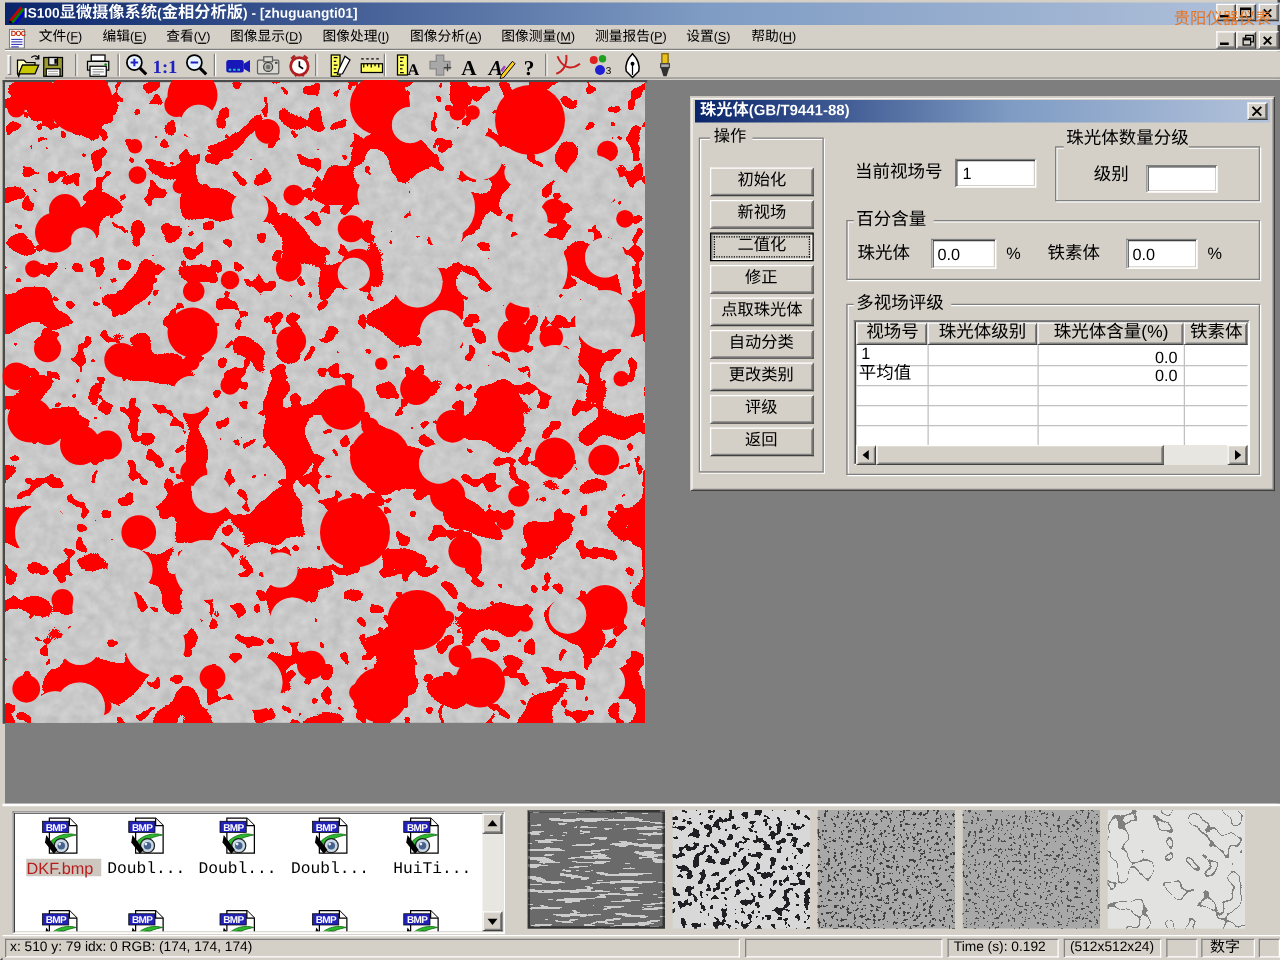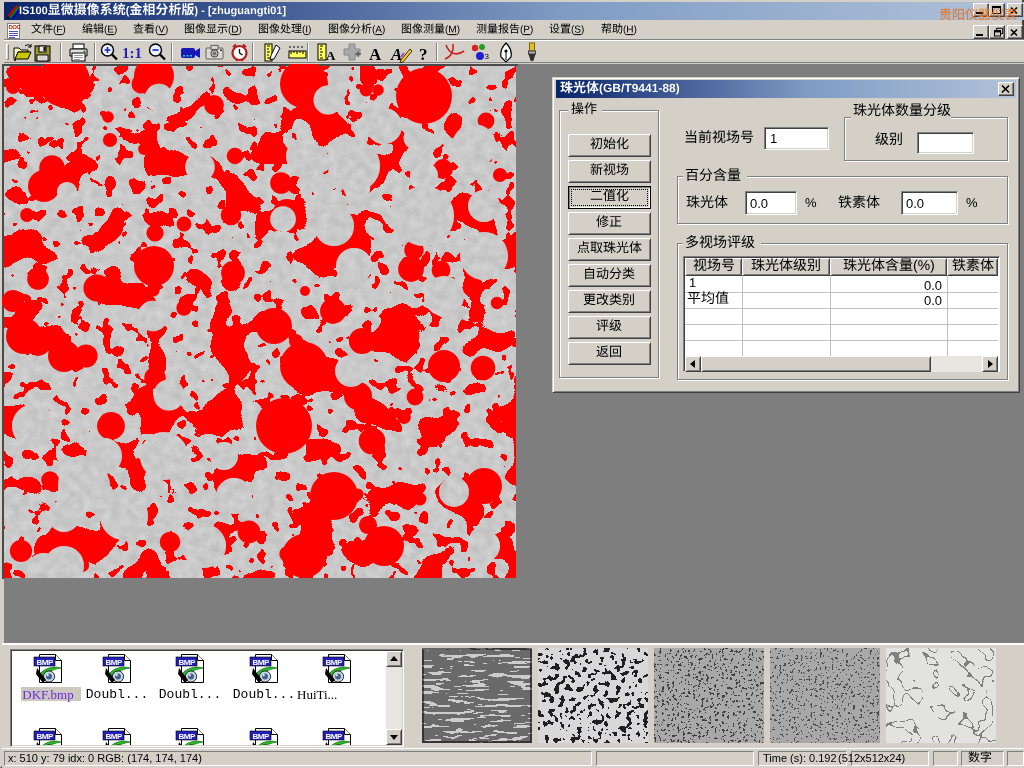--- a/index.html
+++ b/index.html
@@ -921,25 +921,25 @@
         <rect x="0" y="4" width="21" height="9" fill="#2222bb" stroke="#000" stroke-width="0.6"></rect>
         <text x="2.5" y="11.5" font-size="8" font-weight="bold" fill="#fff" font-family="Liberation Sans" letter-spacing="-0.5">BMP</text>
         <path d="M5,22 C11,14 21,13 27,15 C22,16 12,18 8,26 z" fill="#2cb82c" stroke="#0a600a" stroke-width="0.6"></path>
         <circle cx="15" cy="23.5" r="5.6" fill="#c8d8e4" stroke="#222"></circle>
         <circle cx="15" cy="23.5" r="3" fill="#47618c"></circle>
         <circle cx="13.7" cy="22.2" r="1.1" fill="#e8f0f8"></circle>
         <path d="M3,15 l9,12 -3,3 -7,-9 z" fill="#000"></path>
       </g>
     </svg>
 <div class="abs" style="left:19px;top:687px;width:60px;height:14px;background:#ccc8c0"></div>
-<div class="abs" style="left:6px;top:687px;width:80px;text-align:center;font-family:Liberation Serif, serif;font-size:13px;color:#6d28d9">DKF.bmp</div>
+<div class="abs" style="left:6px;top:687px;width:80px;text-align:center;font-family:Liberation Sans, sans-serif;font-size:13px;color:#b91c1c">DKF.bmp</div>
 <div class="abs" style="left:75px;top:687px;width:80px;text-align:center;font-family:'Liberation Mono',monospace;font-size:13px;color:#000">Doubl...</div>
 <div class="abs" style="left:148px;top:687px;width:80px;text-align:center;font-family:'Liberation Mono',monospace;font-size:13px;color:#000">Doubl...</div>
 <div class="abs" style="left:222px;top:687px;width:80px;text-align:center;font-family:'Liberation Mono',monospace;font-size:13px;color:#000">Doubl...</div>
-<div class="abs" style="left:295px;top:687px;width:80px;text-align:left;font-family:Liberation Serif, serif;font-size:13px;color:#000">HuiTi...</div>
+<div class="abs" style="left:295px;top:687px;width:80px;text-align:right;font-family:Liberation Mono, monospace;font-size:13px;color:#000">HuiTi...</div>
 <div class="abs" style="left:384px;top:651px;width:16px;height:94px;background:#e8e6e0"></div>
 <div class="abs raised" style="left:384px;top:651px;width:16px;height:16px"></div>
 <svg class="abs" style="left:384px;top:651px" width="16" height="16">
       <path d="M4,10 l4,-5 4,5 z" fill="#000"></path>
     </svg>
 <div class="abs raised" style="left:384px;top:729px;width:16px;height:16px"></div>
 <svg class="abs" style="left:384px;top:729px" width="16" height="16">
       <path d="M4,6 l4,5 4,-5 z" fill="#000"></path>
     </svg>
 <svg width="0" height="0" style="position:absolute">
@@ -1002,21 +1002,21 @@
       <rect width="110" height="95" fill="#e2e2e0"></rect>
       <rect width="110" height="95" filter="url(#ft5)"></rect>
     </svg>
 <div class="abs" style="left:0px;top:748px;width:1024px;height:20px;background:#d4d0c8;border-top:1px solid #fff"></div>
 <div class="abs statpan" style="left:2px;top:751px;width:588px;height:15px"></div>
 <div class="abs" style="left:6px;top:752px;font-size:11px;color:#000">x: 510 y: 79 idx: 0 RGB: (174, 174, 174)</div>
 <div class="abs statpan" style="left:594px;top:751px;width:158px;height:15px"></div>
 <div class="abs statpan" style="left:756px;top:751px;width:89px;height:15px"></div>
 <div class="abs" style="left:761px;top:752px;font-size:11px;color:#000">Time (s): 0.192</div>
 <div class="abs statpan" style="left:849px;top:751px;width:78px;height:15px"></div>
-<div class="abs" style="left:836px;top:752px;font-size:11px;color:#000">(512x512x24)</div>
+<div class="abs" style="left:854px;top:752px;font-size:11px;color:#000">(512x512x24)</div>
 <div class="abs statpan" style="left:931px;top:751px;width:25px;height:15px"></div>
 <div class="abs statpan" style="left:959px;top:751px;width:43px;height:15px"></div>
 <svg style="position:absolute;left:966.0px;top:752.0px;overflow:visible" width="26" height="17" fill="#000">
       <use href="#g102" transform="translate(0.0 9.4) scale(0.0120)"></use>
       <use href="#g112" transform="translate(12.0 9.4) scale(0.0120)"></use>
     </svg>
 <div class="abs statpan" style="left:1005px;top:751px;width:17px;height:15px"></div>
 <svg style="position:absolute;left:937.0px;top:9.0px;overflow:visible" width="80" height="18" fill="#e8721c">
       <use href="#g113" transform="translate(0.0 10.1) scale(0.0130)"></use>
       <use href="#g114" transform="translate(13.0 10.1) scale(0.0130)"></use>

